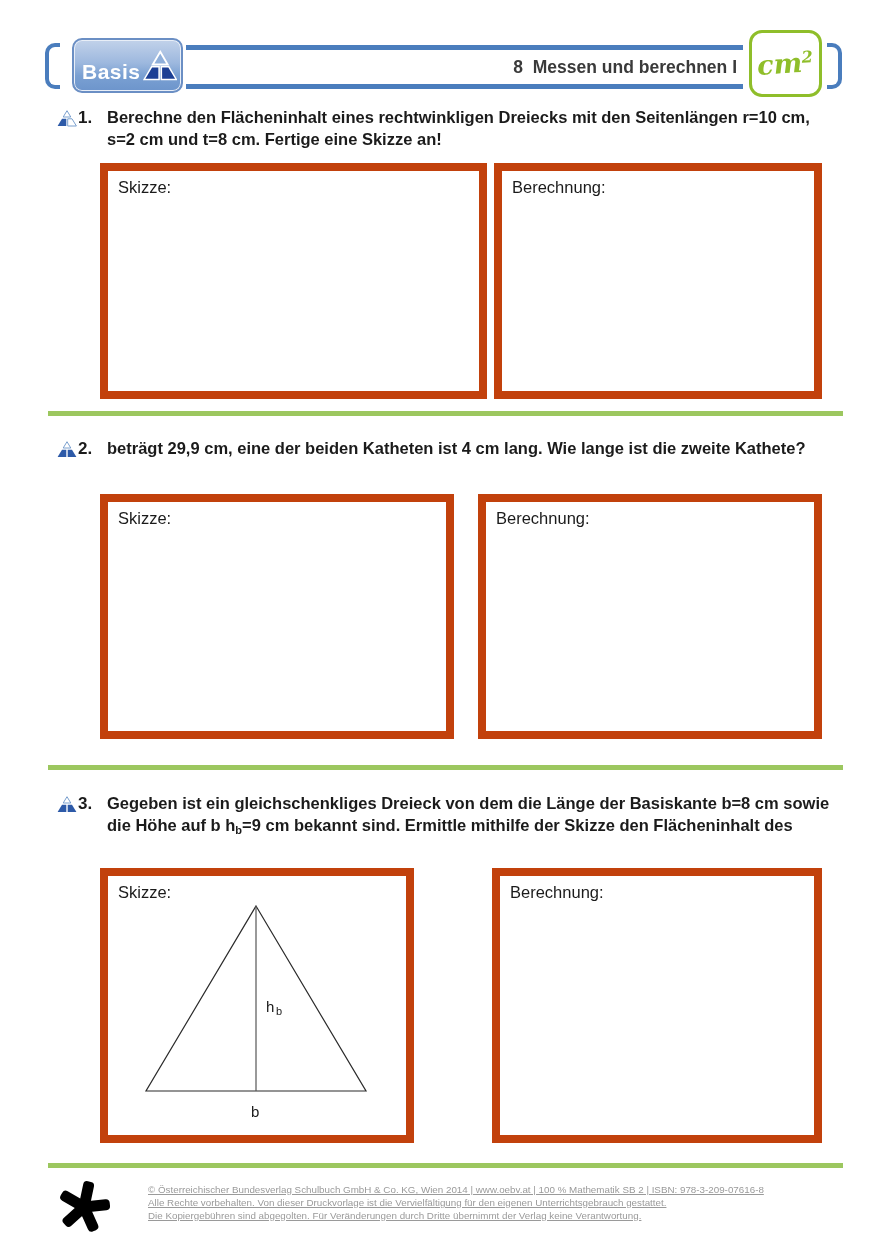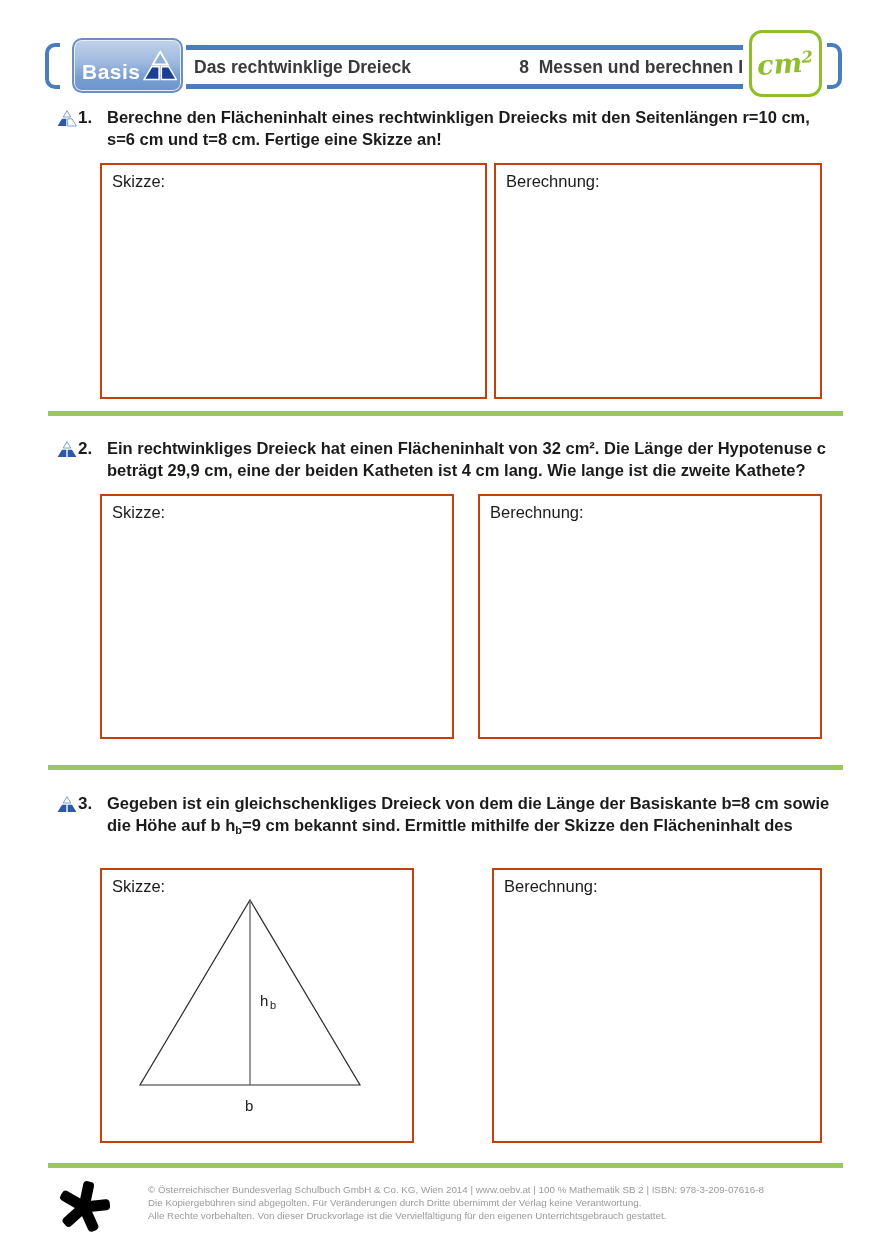--- a/index.html
+++ b/index.html
@@ -16,106 +16,104 @@
     background:linear-gradient(180deg,#c2d2ea 0%,#9db8de 45%,#7aa0d2 70%,#6d95cc 100%);
     box-shadow:inset 0 0 0 1px #e8eef7; display:flex; align-items:flex-end; padding:3px 4px 4px 8px; }
   .basis-badge .label { color:#fff; font-weight:bold; font-size:21px; letter-spacing:.5px; line-height:30px; }
   .basis-badge svg { margin-left:2px; }
 
   .hbar { position:absolute; left:186px; width:557px; height:5px; background:#4a7dbd; }
   .hbar.top { top:45px; } .hbar.bot { top:84px; }
   .head-title, .head-chapter { position:absolute; top:45px; height:44px; display:flex; align-items:center;
     font-weight:bold; font-size:17.5px; color:#3a3a3a; }
   .head-title { left:194px; }
-  .head-chapter { left:192px; width:551px; justify-content:flex-end; }
+  .head-chapter { left:186px; width:551px; justify-content:flex-end; }
 
   .cm2-badge { position:absolute; left:749px; top:30px; width:73px; height:67px; background:#fff;
     border:3px solid #8fbe2a; border-radius:13px; display:flex; align-items:center; justify-content:center; }
   .cm2-badge .hand { color:#8fbe2a; font-family:"DejaVu Serif",serif; font-style:italic; font-weight:bold;
     font-size:27px; transform:rotate(-4deg); }
   .cm2-badge .hand sup { font-size:16px; vertical-align:9px; }
 
   
   .ex-icon { position:absolute; left:57px; }
   .ex-num  { position:absolute; left:78px; font-weight:bold; font-size:17px; color:#1b1b1b; }
   .ex-text { position:absolute; left:107px; font-size:16.5px; color:#1b1b1b; }
   .ex-text .ex-line { line-height:21.5px; white-space:nowrap;font-weight:bold; }
   .sub { font-size:11px; vertical-align:-3px; }
 
-  .wbox { position:absolute; border:2px solid #c2410c; background:#fff; }
+  .wbox { position:absolute; border:8px solid #c2410c; background:#fff; }
   .wbox .box-label { position:absolute; left:10px; top:7px; font-size:16.5px; color:#1b1b1b; }
 
   .divider { position:absolute; left:48px; width:795px; height:5px; background:#9cc75f; }
 
   .pyr-outline { fill:#ffffff; stroke:#7aa0ce; stroke-width:1; }
   .pyr-fill    { fill:#2d5aa8; stroke:none; }
 
   .sketch-svg { position:absolute; left:0; top:0; }
   .sketch-svg text { font-family:"Liberation Sans","DejaVu Sans",sans-serif; fill:#1b1b1b; }
 
   
   .footer-logo { position:absolute; left:56px; top:1177px; }
-  .footer-text { position:absolute; left:148px; top:1184px; font-size:9.8px; line-height:12.8px; color:#9a9a9a; }
+  .footer-text { position:absolute; left:148px; top:1184px; font-size:9.8px; line-height:12.8px; color:#9a9a9a;text-decoration:underline; }
 </style>
 </head>
 <body>
 
 <div class="page">
 
   <div class="bracket left"></div>
 
   <div class="basis-badge">
     <span class="label">Basis</span>
     <svg width="46" height="42" viewBox="0 0 46 42">
       <polygon points="23,2 33,19 13,19" fill="#8fafda" stroke="#ffffff" stroke-width="2.5"></polygon>
       <polygon points="11.5,22 21.5,22 21.5,39 1.5,39" fill="#1c3f94" stroke="#ffffff" stroke-width="2"></polygon>
       <polygon points="24.5,22 34.5,22 44.5,39 24.5,39" fill="#1c3f94" stroke="#ffffff" stroke-width="2"></polygon>
     </svg>
   </div>
 
   <div class="hbar top"></div>
   <div class="hbar bot"></div>
 
-  <div class="head-title">Das rechtwinklige Dreieck</div>
   <div class="head-chapter">8&nbsp;&nbsp;Messen und berechnen I</div>
 
   <div class="cm2-badge">
     <span class="hand"><span>cm</span><sup>2</sup></span>
   </div>
 
   <div class="bracket right"></div>
 
   <svg class="ex-icon" style="top:110px" width="20" height="17" viewBox="0 0 20 17">
     <polygon class="pyr-outline" points="10,0.7 13.8,7 6.2,7"></polygon>
     <polygon class="pyr-fill" points="5,8.8 9.3,8.8 9.3,16 0.6,16"></polygon>
     <polygon class="pyr-outline" points="10.7,8.8 15,8.8 19.4,16 10.7,16"></polygon>
   </svg>
   <span class="ex-num" style="top:108px">1.</span>
   <div class="ex-text" style="top:107px">
     <div class="ex-line">Berechne den Flächeninhalt eines rechtwinkligen Dreiecks mit den Seitenlängen r=10 cm,</div>
-    <div class="ex-line">s=6 cm und t=8 cm. Fertige eine Skizze an!</div>
+    <div class="ex-line">s=2 cm und t=8 cm. Fertige eine Skizze an!</div>
   </div>
 
   <div class="wbox" style="left:100px; top:163px; width:387px; height:236px">
     <span class="box-label">Skizze:</span>
   </div>
   <div class="wbox" style="left:494px; top:163px; width:328px; height:236px">
     <span class="box-label">Berechnung:</span>
   </div>
 
   <div class="divider" style="top:411px"></div>
 
   <svg class="ex-icon" style="top:441px" width="20" height="17" viewBox="0 0 20 17">
     <polygon class="pyr-outline" points="10,0.7 13.8,7 6.2,7"></polygon>
     <polygon class="pyr-fill" points="5,8.8 9.3,8.8 9.3,16 0.6,16"></polygon>
     <polygon class="pyr-fill" points="10.7,8.8 15,8.8 19.4,16 10.7,16"></polygon>
   </svg>
   <span class="ex-num" style="top:439px">2.</span>
   <div class="ex-text" style="top:438px">
-    <div class="ex-line">Ein rechtwinkliges Dreieck hat einen Flächeninhalt von 32 cm². Die Länge der Hypotenuse c</div>
     <div class="ex-line">beträgt 29,9 cm, eine der beiden Katheten ist 4 cm lang. Wie lange ist die zweite Kathete?</div>
   </div>
 
   <div class="wbox" style="left:100px; top:494px; width:354px; height:245px">
     <span class="box-label">Skizze:</span>
   </div>
   <div class="wbox" style="left:478px; top:494px; width:344px; height:245px">
     <span class="box-label">Berechnung:</span>
   </div>
 
@@ -153,17 +151,17 @@
       <rect x="-5.5" y="-26" width="11" height="27" rx="4" transform="rotate(0)"></rect>
       <rect x="-5.5" y="-26" width="11" height="27" rx="4" transform="rotate(72)"></rect>
       <rect x="-5.5" y="-26" width="11" height="27" rx="4" transform="rotate(144)"></rect>
       <rect x="-5.5" y="-26" width="11" height="27" rx="4" transform="rotate(216)"></rect>
       <rect x="-5.5" y="-26" width="11" height="27" rx="4" transform="rotate(288)"></rect>
     </g>
   </svg>
 
   <div class="footer-text">
     <div>© Österreichischer Bundesverlag Schulbuch GmbH &amp; Co. KG, Wien 2014 | www.oebv.at | 100 % Mathematik SB 2 | ISBN: 978-3-209-07616-8</div>
+    <div>Alle Rechte vorbehalten. Von dieser Druckvorlage ist die Vervielfältigung für den eigenen Unterrichtsgebrauch gestattet.</div>
     <div>Die Kopiergebühren sind abgegolten. Für Veränderungen durch Dritte übernimmt der Verlag keine Verantwortung.</div>
-    <div>Alle Rechte vorbehalten. Von dieser Druckvorlage ist die Vervielfältigung für den eigenen Unterrichtsgebrauch gestattet.</div>
   </div>
 
 </div>
 
 </body></html>

